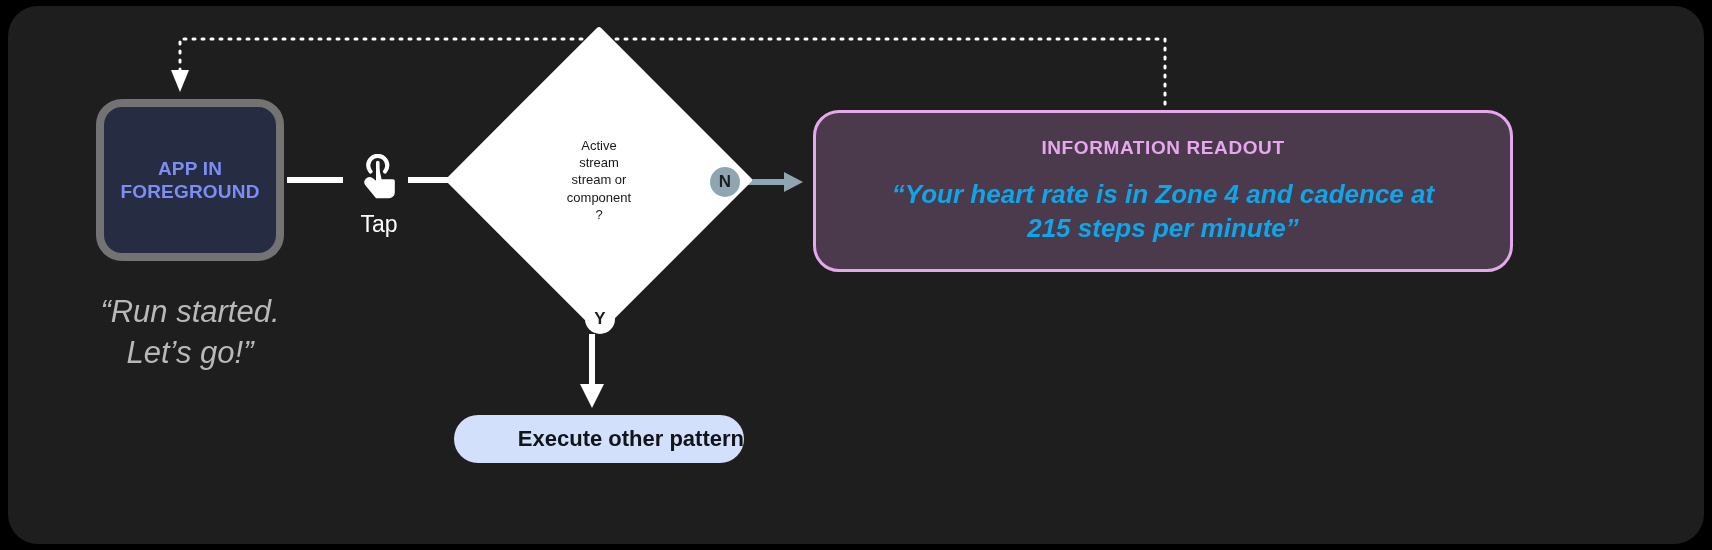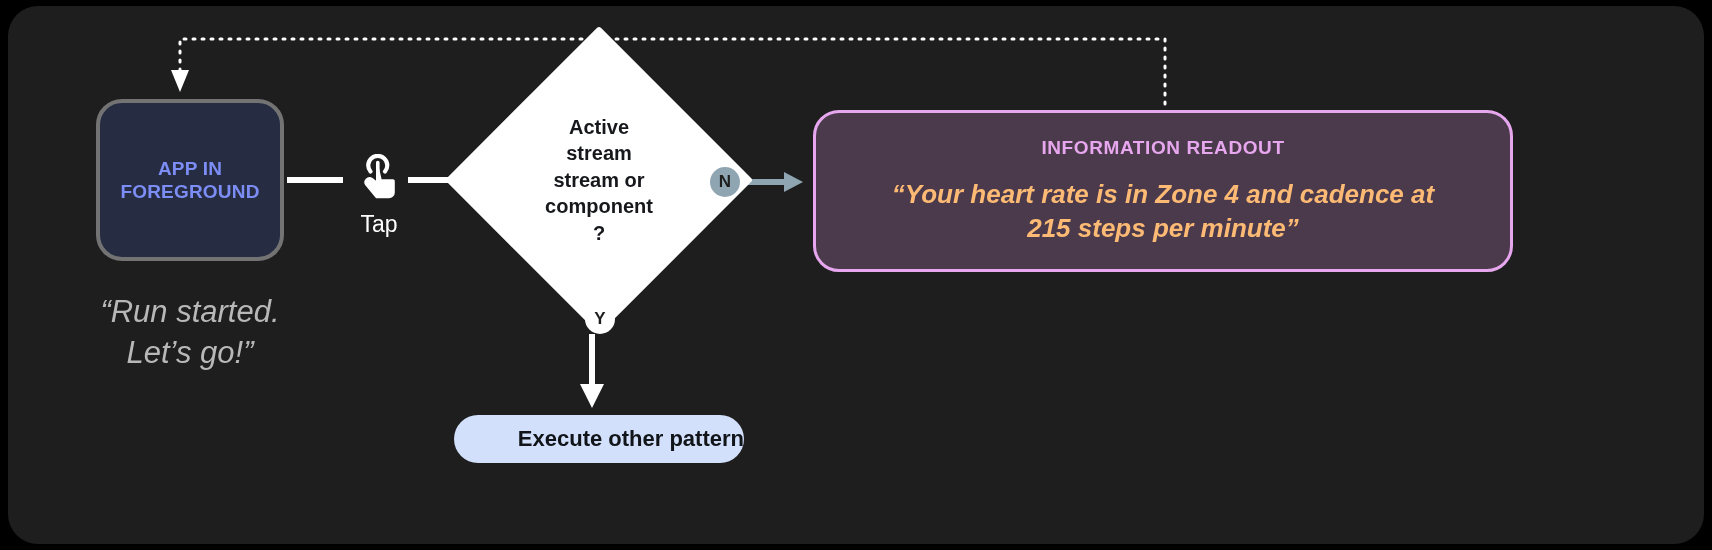--- a/index.html
+++ b/index.html
@@ -30,21 +30,21 @@
 
   
   .app-node {
     position: absolute;
     left: 88px;
     top: 93px;
     width: 188px;
     height: 162px;
     box-sizing: border-box;
     background: #262c42;
-    border: 4px solid #737373;
+    border: 8px solid #737373;
     border-radius: 26px;
     display: flex;
     align-items: center;
     justify-content: center;
   }
   .app-node-label {
     color: #7c8df5;
     font-size: 19px;
     font-weight: bold;
     line-height: 1.22;
@@ -101,22 +101,22 @@
     border-radius: 3px;
   }
   .diamond-text {
     position: absolute;
     left: 0; top: 0;
     width: 100%; height: 100%;
     display: flex;
     align-items: center;
     justify-content: center;
     color: #16181c;
-    font-size: 20px;
-    font-weight: bold;
+    font-size: 13px;
+    font-weight: normal;
     line-height: 1.33;
     text-align: center;
   }
 
   
   .readout {
     position: absolute;
     left: 805px;
     top: 104px;
     width: 700px;
@@ -133,21 +133,21 @@
   }
   .readout-title {
     color: #e7a7ee;
     font-size: 19px;
     font-weight: bold;
     letter-spacing: 0.6px;
     text-align: center;
   }
   .readout-body {
     margin-top: 18px;
-    color: #fdba74;
+    color: #0ea5e9;
     font-size: 26px;
     font-weight: bold;
     font-style: italic;
     line-height: 1.32;
     text-align: center;
   }
 
   
   .exec-pill {
     position: absolute;

